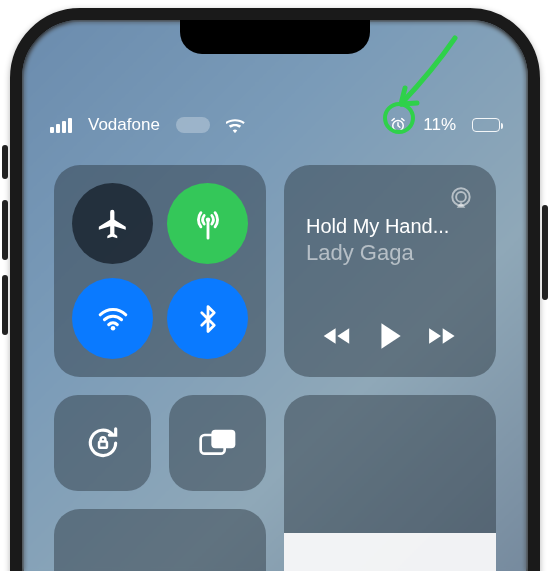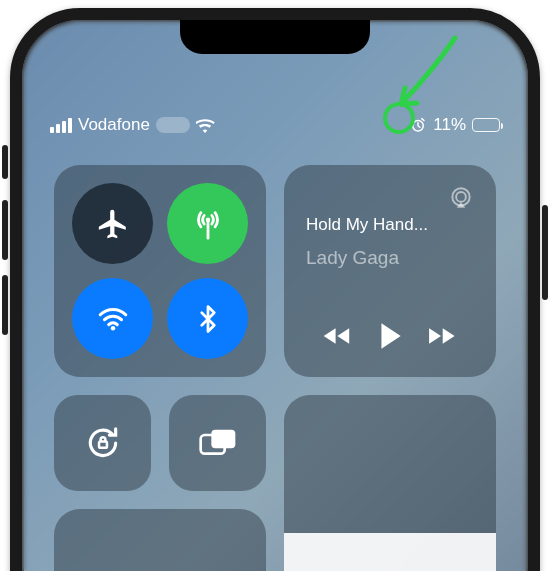--- a/index.html
+++ b/index.html
@@ -45,21 +45,21 @@
   }
   
   .status {
     position: absolute;
     top: 95px; left: 0; right: 0;
     padding: 0 28px;
     display: flex; justify-content: space-between; align-items: center;
     color: #fff; font-size: 17px; font-weight: 500;
     z-index: 5;
   }
-  .status .left, .status .right { display:flex; align-items:center; gap:6px; }
+  .status .left, .status .right { display:flex; align-items:center; gap:16px; }
   .bars { display:flex; align-items:flex-end; gap:2px; }
   .bars span { width:4px; background:#fff; border-radius:1px; display:block; }
   .bars span:nth-child(1){height:6px} .bars span:nth-child(2){height:9px}
   .bars span:nth-child(3){height:12px} .bars span:nth-child(4){height:15px}
   .carrier { font-size:17px; }
   .priv-pill { width:34px; height:16px; border-radius:8px; background:rgba(255,255,255,.28); }
   .battery {
     width:28px; height:14px; border:1.5px solid rgba(255,255,255,.9);
     border-radius:4px; position:relative; padding:1.5px;
   }
@@ -84,22 +84,22 @@
     border-radius:50%; display:flex; align-items:center; justify-content:center;
     color:#fff;
   }
   .c-dark  { background: rgba(20,30,40,.75); }
   .c-green { background: #34c759; }
   .c-blue  { background: #0a7aff; }
 
   .media { aspect-ratio:1/1; padding:20px 22px; color:#fff; display:flex; flex-direction:column; }
   .media .airplay-row{ display:flex; justify-content:flex-end; }
   .media .titles{ margin-top:4px; }
-  .song { font-size:17px; font-weight:500; color:#fff; white-space:nowrap; overflow:hidden; text-overflow:ellipsis; }
-  .artist{ font-size:19px; color:rgba(255,255,255,.55); margin-top:12px; }
+  .song { font-size:20px; font-weight:500; color:#fff; white-space:nowrap; overflow:hidden; text-overflow:ellipsis; }
+  .artist{ font-size:22px; color:rgba(255,255,255,.55); margin-top:2px; }
   .transport{ margin-top:auto; display:flex; justify-content:space-around; align-items:center; padding:0 6px 6px; }
 
   .row2 { display:grid; grid-template-columns:1fr 1fr; gap:18px; height:96px; }
   .mini { background: rgba(40,50,60,.45); border-radius:24px; display:flex; align-items:center; justify-content:center; color:#fff; }
   .slider-wrap{ height:230px; border-radius:26px; background:rgba(40,50,60,.45); position:relative; overflow:hidden; }
   .slider-fill{ position:absolute; bottom:0; left:0; right:0; height:40%; background:rgba(255,255,255,.92); }
 
   
   .anno-circle{
     position:absolute; width:32px; height:32px;

